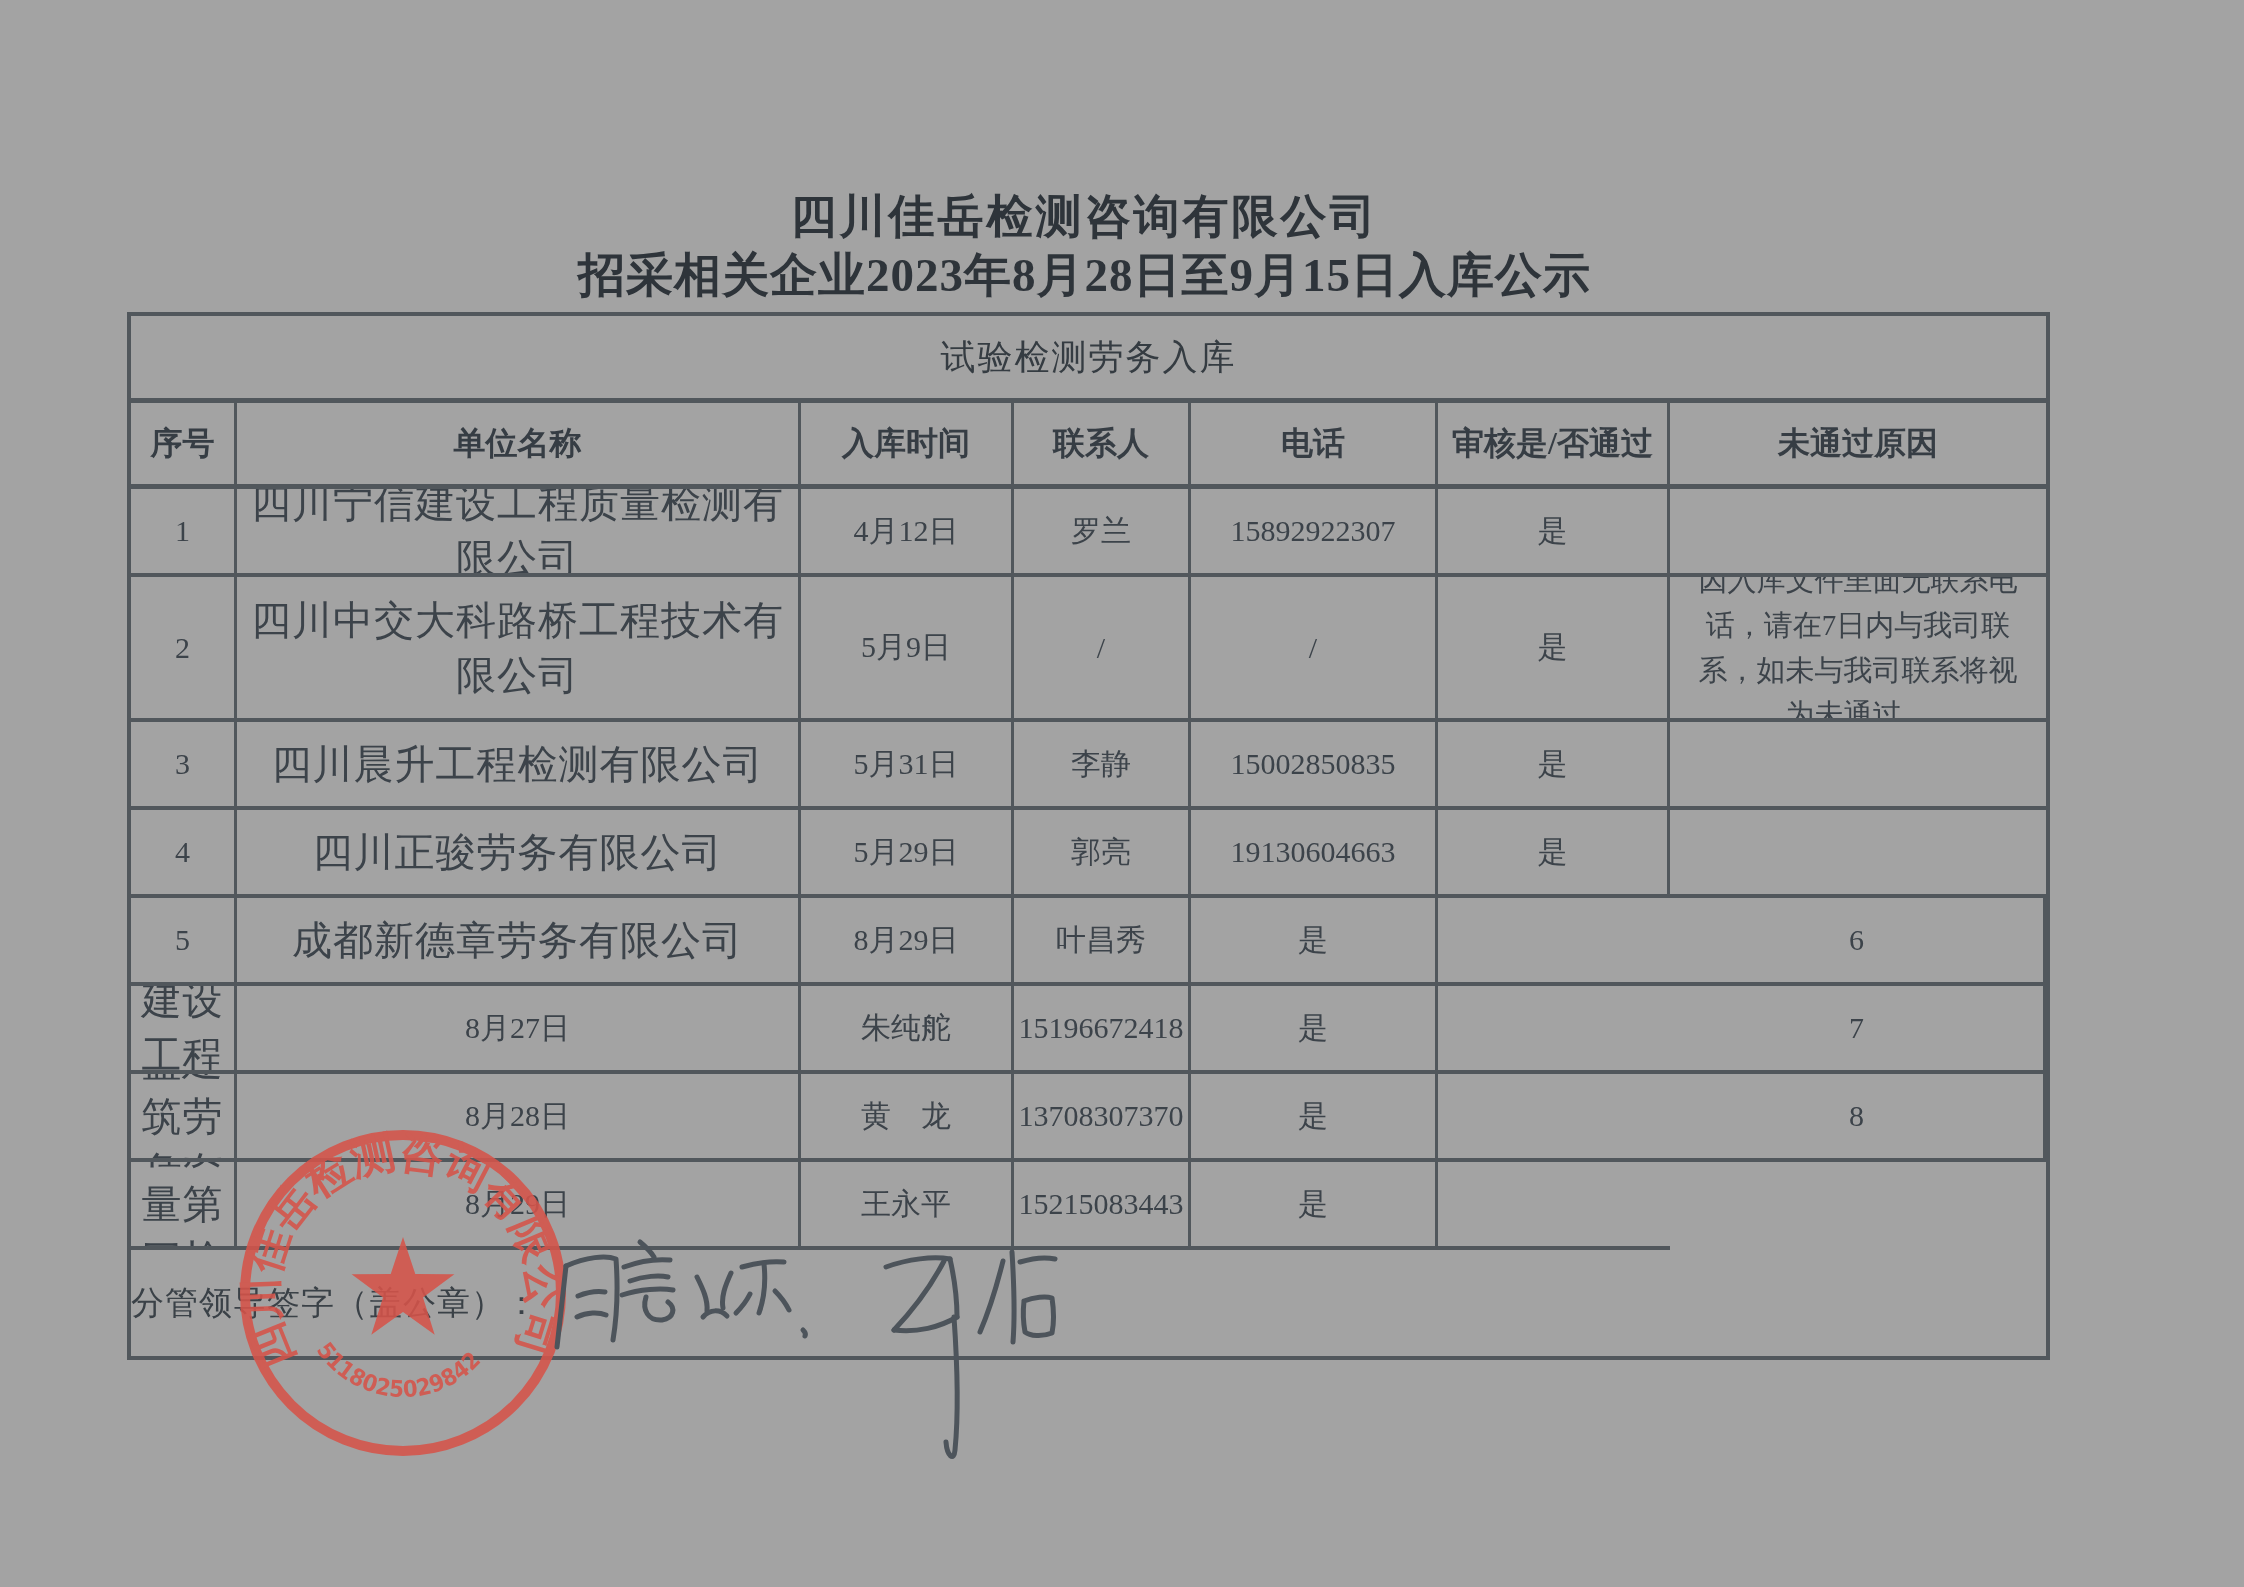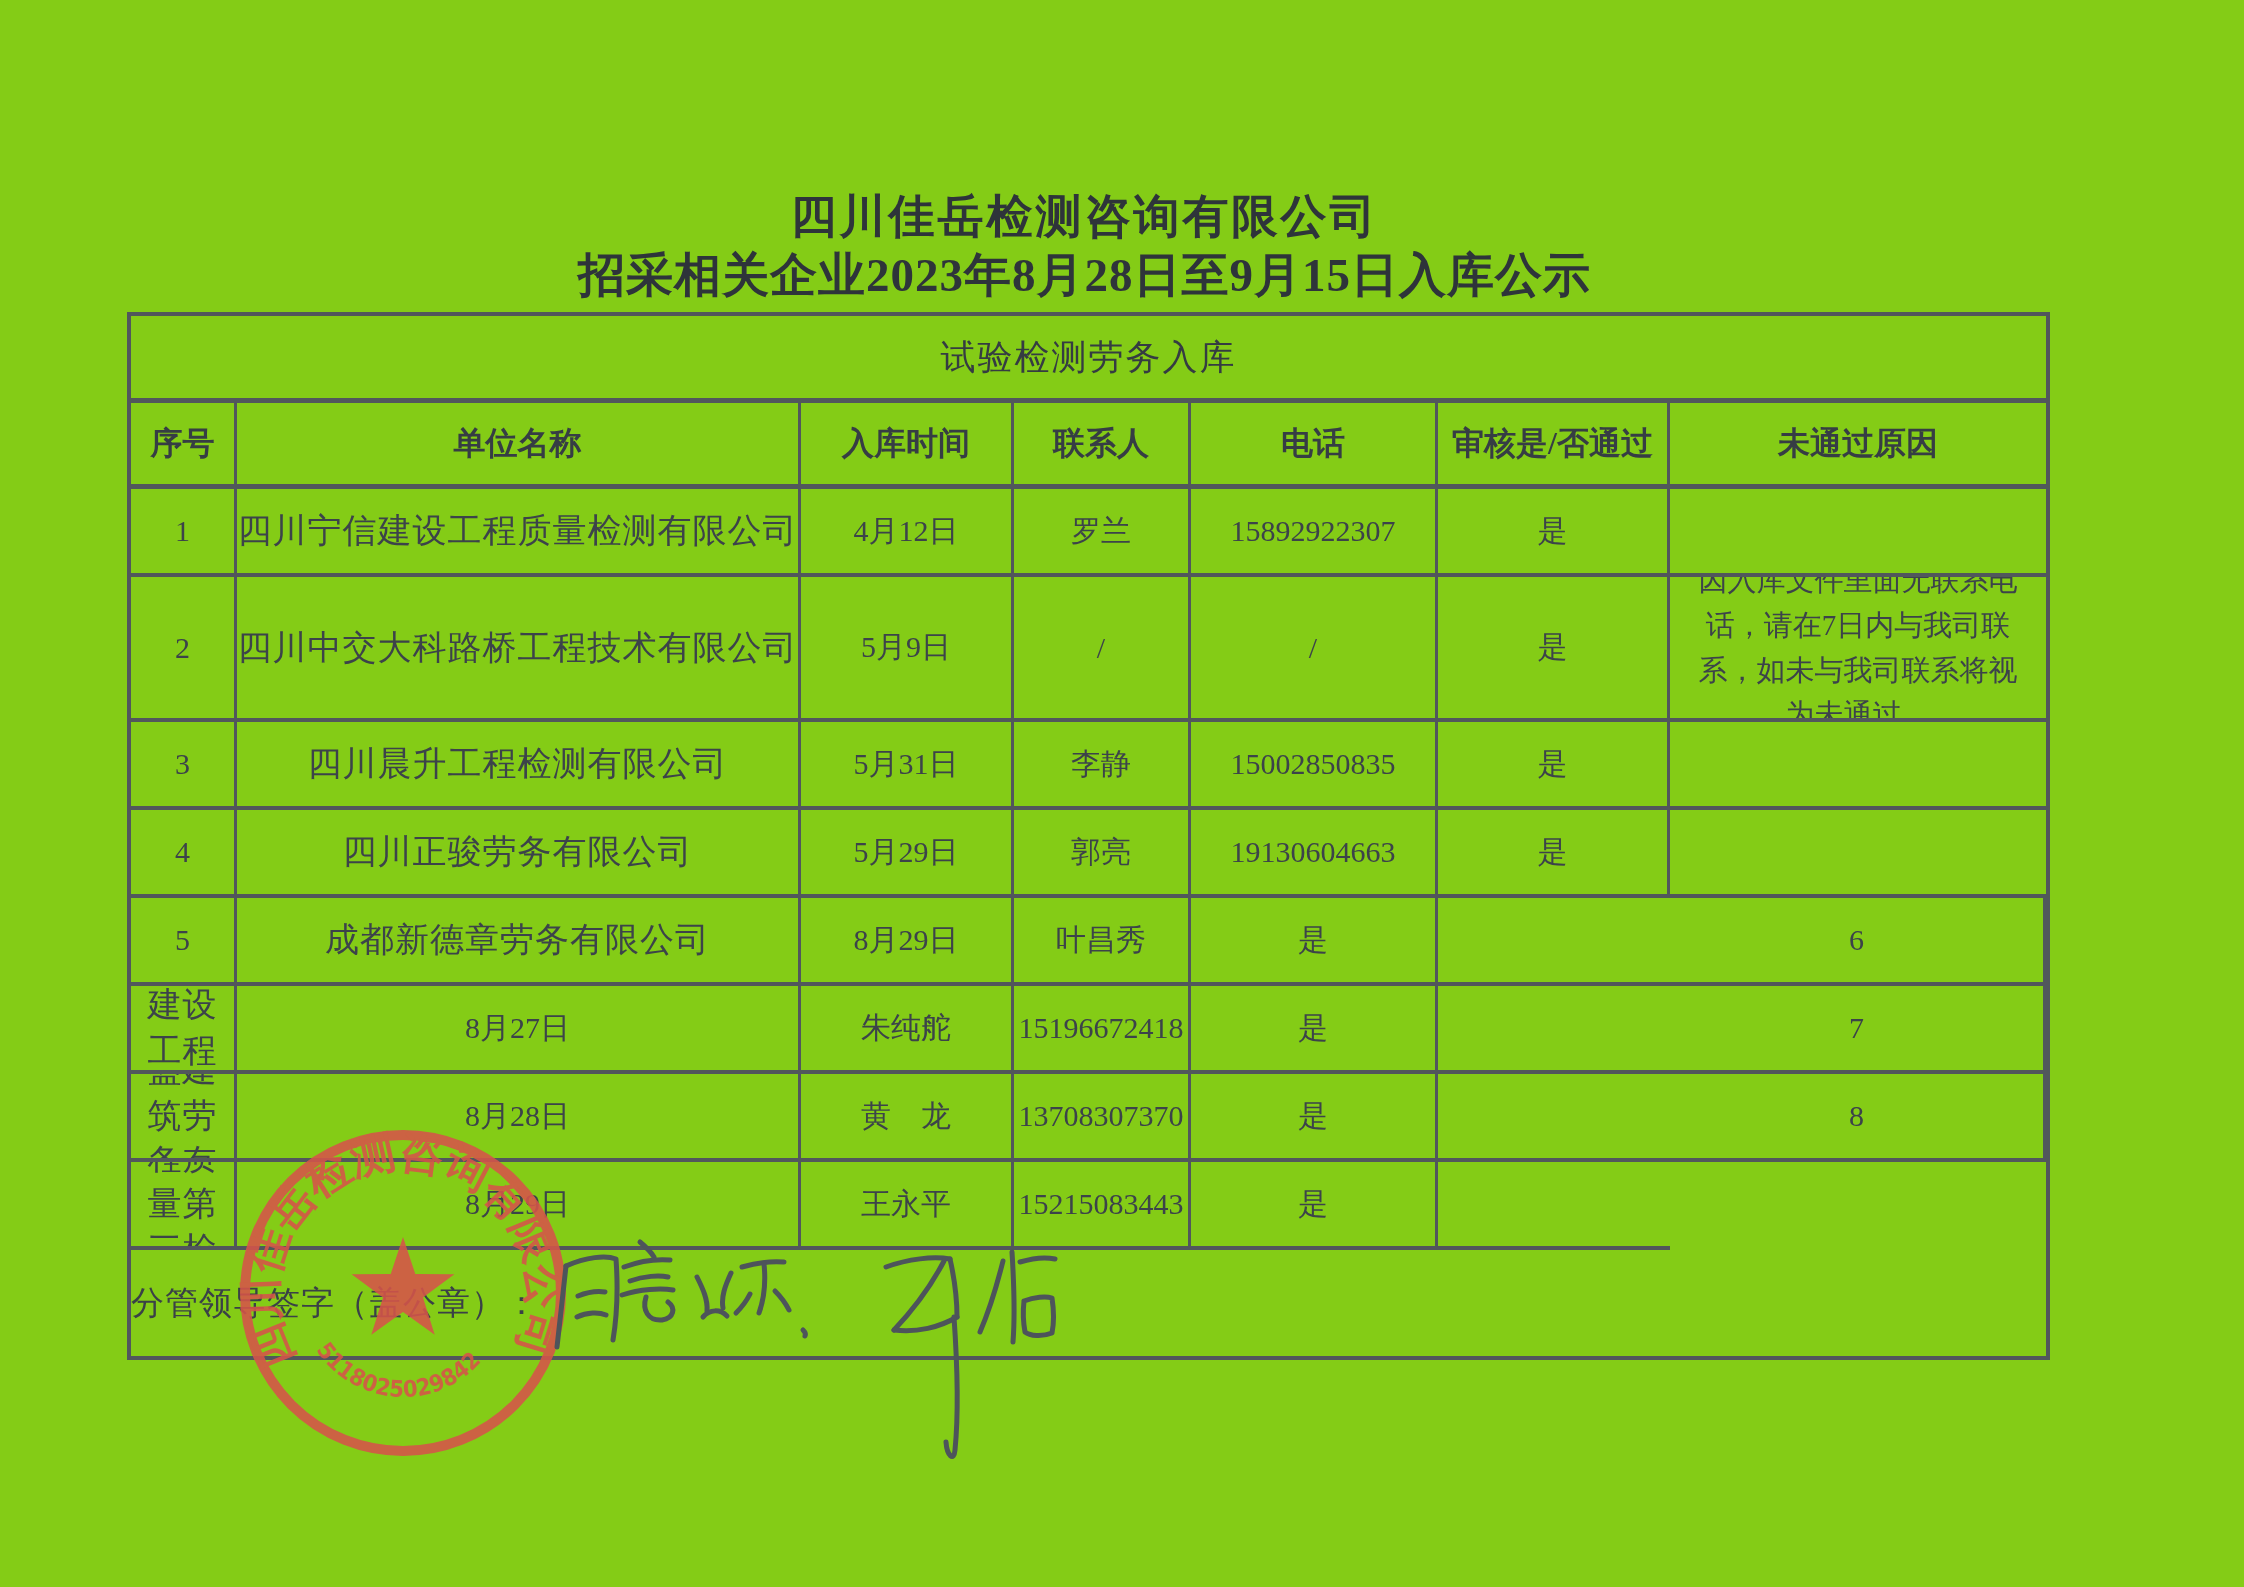--- a/index.html
+++ b/index.html
@@ -3,21 +3,21 @@
 <meta charset="utf-8">
 <style>
   html,body{margin:0;padding:0;}
   body{
     width:2244px;height:1587px;
     background:#fbfbfa;
     font-family:"Liberation Serif","DejaVu Serif",serif;
     position:relative;overflow:hidden;
   }
   .page{
-    position:absolute;inset:0;background:#84cc16;
+    position:absolute;inset:0;background:#a3a3a3;
   }
   .page-title{
     position:absolute;left:127px;width:1915px;text-align:center;
     color:#2e343a;font-weight:bold;white-space:nowrap;
   }
   .title1{top:186px;font-size:46px;letter-spacing:3px;}
   .title2{top:244px;font-size:47px;letter-spacing:1px;}
   .doc-table{
     position:absolute;left:127px;top:312px;width:1915px;
     display:grid;
@@ -39,21 +39,21 @@
   }
   .cell.last{border-right:none;}
   .band{
     grid-column:1/-1;
     border-bottom:5px solid #51575c;
     display:flex;align-items:center;justify-content:center;
     font-size:35px;font-weight:normal;color:#353c42;
     letter-spacing:2px;box-sizing:border-box;
   }
   .cell.head{font-weight:bold;font-size:32px;color:#363d44;border-bottom:5px solid #51575c;}
-  .cell.company{font-size:34px;letter-spacing:1px;justify-content:center;}
+  .cell.company{font-size:40px;letter-spacing:1px;justify-content:center;}
   .cell.reason{font-size:29px;line-height:1.55;padding:6px 15px;}
   .sig-row{
     grid-column:1/-1;border-bottom:none;
     display:flex;align-items:center;justify-content:flex-start;
     font-size:33px;color:#3a4147;
     box-sizing:border-box;letter-spacing:1px;
   }
   .overlay{
     position:absolute;left:0;top:0;width:2244px;height:1587px;
     pointer-events:none;

